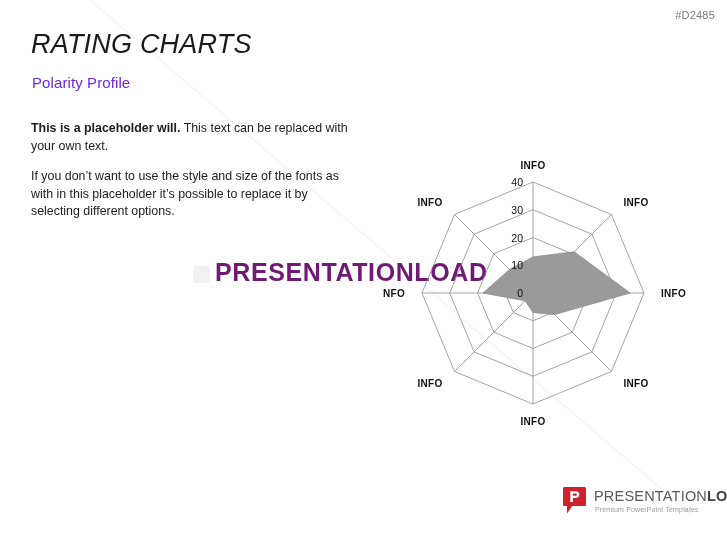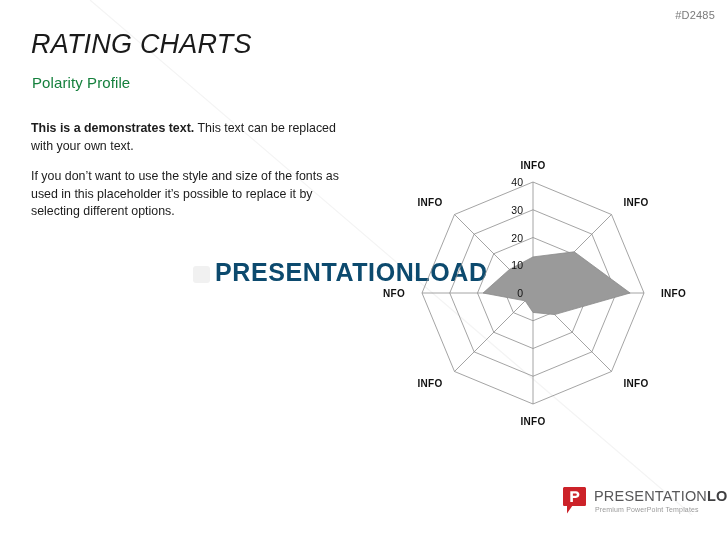--- a/index.html
+++ b/index.html
@@ -49,21 +49,21 @@
     letter-spacing: 0.2px;
     line-height: 1.1;
     font-style: italic;
   }
   #page-subtitle {
     position: absolute;
     left: 32px;
     top: 74px;
     font-size: 15px;
     font-weight: 400;
-    color: #15803d;
+    color: #6d28d9;
     letter-spacing: 0.1px;
   }
 
   
   #body-copy {
     position: absolute;
     left: 31px;
     top: 120px;
     width: 320px;
   }
@@ -78,21 +78,21 @@
   }
 
   
   #watermark {
     position: absolute;
     left: 193px;
     top: 258px;
     font-size: 25px;
     font-weight: 700;
     letter-spacing: 0.6px;
-    color: #0c4a6e;
+    color: #701a75;
     white-space: nowrap;
     user-select: none;
     pointer-events: none;
   }
   #watermark .wm-bubble {
     display: inline-block;
     width: 17px;
     height: 17px;
     background: #f1f1f1;
     border-radius: 3px;
@@ -172,23 +172,23 @@
     <line x1="90" y1="0" x2="727" y2="545" stroke="#f4f4f4" stroke-width="1.2"></line>
   </svg>
 
   <div id="doc-id">#D2485</div>
 
   <div id="page-title">RATING CHARTS</div>
   <div id="page-subtitle">Polarity Profile</div>
 
   <div id="body-copy">
     <p class="lead">
-      <strong>This is a demonstrates text.</strong><span> This text can be replaced with your own text.</span>
+      <strong>This is a placeholder will.</strong><span> This text can be replaced with your own text.</span>
     </p>
-    <p>If you don’t want to use the style and size of the fonts as used in this placeholder it’s possible to replace it by selecting different options.</p>
+    <p>If you don’t want to use the style and size of the fonts as with in this placeholder it’s possible to replace it by selecting different options.</p>
   </div>
 
   <div id="watermark">
     <span class="wm-bubble"></span><span>PRESENTATIONLOAD</span>
   </div>
 
   <div id="radar-chart">
     <svg id="radar-svg" width="320" height="290" viewBox="0 0 320 290">
       <g id="radar-rings">
           <polygon class="radar-grid-line" points="150.00,117.25 169.62,125.38 177.75,145.00 169.62,164.62 150.00,172.75 130.38,164.62 122.25,145.00 130.38,125.38"></polygon>

